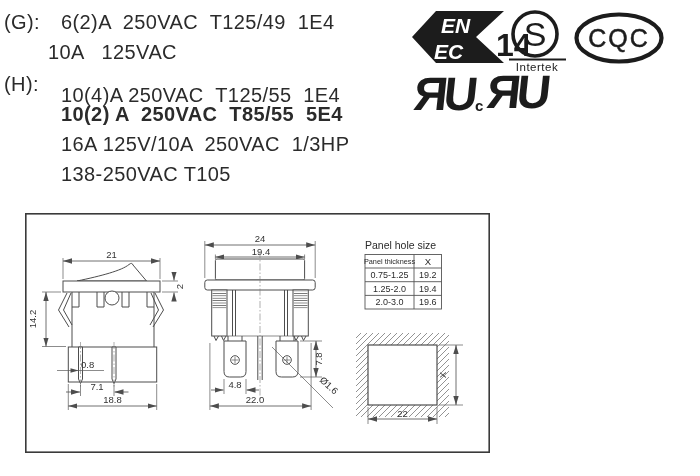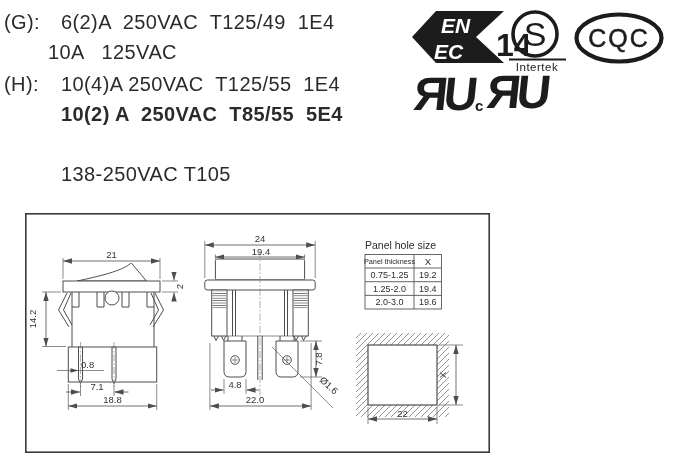--- a/index.html
+++ b/index.html
@@ -28,22 +28,23 @@
 </style>
 </head>
 <body>
 
 <div class="page">
 
   <div class="rline" style="left:4px;top:11px;">(G):</div>
   <div class="rline" style="left:61px;top:11px;">6(2)A  250VAC  T125/49  1E4</div>
   <div class="rline" style="left:48px;top:41px;">10A   125VAC</div>
   <div class="rline" style="left:4px;top:73px;">(H):</div>
-  <div class="rline" style="left:61px;top:73px;">10(4)A 250VAC  T125/55  1E4</div>
+  <div class="rline" style="left:61px;top:84px;">10(4)A 250VAC  T125/55  1E4</div>
   <div class="rline" style="left:61px;top:103px;font-weight:bold;">10(2) A  250VAC  T85/55  5E4</div>
+  <div class="rline" style="left:61px;top:133px;">16A 125V/10A  250VAC  1/3HP</div>
   <div class="rline" style="left:61px;top:163px;">138-250VAC T105</div>
 
   <svg style="position:absolute;left:410px;top:6px;" width="118" height="62" viewBox="0 0 118 62">
     <polygon points="2,31 26,5 94,5 66,31 94,57 26,57" fill="#1c1c1c"></polygon>
     <text x="31" y="27" font-size="21" font-style="italic" font-weight="bold" fill="#ffffff" font-family="Liberation Sans, sans-serif">EN</text>
     <text x="24" y="53" font-size="21" font-style="italic" font-weight="bold" fill="#ffffff" font-family="Liberation Sans, sans-serif">EC</text>
     <text x="86" y="50" font-size="32" font-weight="bold" fill="#1c1c1c" font-family="Liberation Sans, sans-serif">14</text>
   </svg>
 
   <svg style="position:absolute;left:506px;top:9px;" width="64" height="64" viewBox="0 0 64 64">

